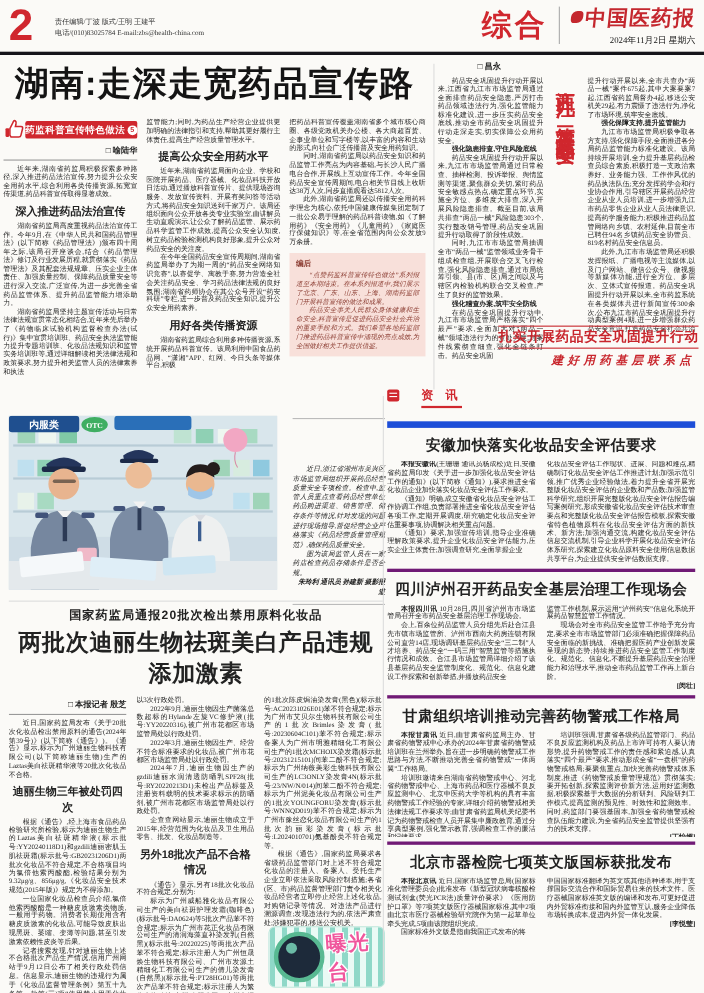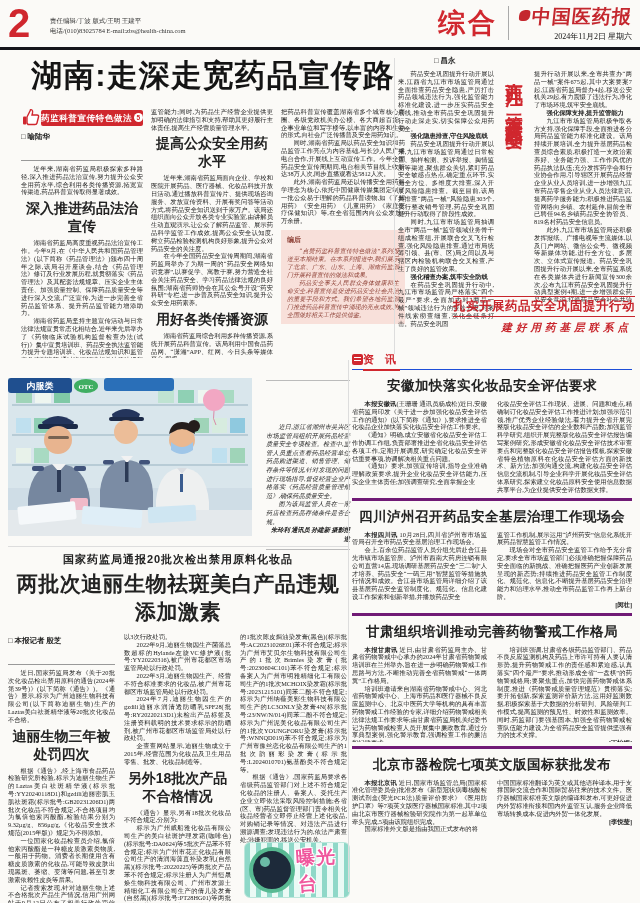--- a/index.html
+++ b/index.html
@@ -15,28 +15,28 @@
   .hdr-div{width:1px;height:34px;background:#aaa;}
   .masthead{font-size:19px;font-weight:900;color:#c4272e;transform:skewX(-6deg);
             font-family:"Liberation Serif","DejaVu Serif",serif;letter-spacing:1px;}
   .mast-logo{display:inline-block;width:11px;height:11px;background:#c4272e;border-radius:50% 30% 50% 30%;
              margin-right:2px;vertical-align:2px;}
   .hdr-date{font-size:8px;color:#111;margin-top:1px;text-align:right;}
   .black-rule{position:absolute;left:0;top:47px;width:640px;height:3px;background:#15151a;}
   
   .pp{font-size:6.3px;line-height:7.8px;margin:0;text-align:justify;}
   .ind{text-indent:2em;}
-  .sub-c{font-size:14px;font-weight:bold;text-align:center;margin:4px 0 3px;
+  .sub-c{font-size:10px;font-weight:bold;text-align:center;margin:4px 0 3px;
          font-family:"Liberation Sans","DejaVu Sans",sans-serif;}
   .sub-i{font-weight:bold;font-family:"Liberation Sans","DejaVu Sans",sans-serif;}
   .cred{text-align:right;font-weight:bold;}
   .byline{font-size:7.5px;font-weight:bold;margin:3px 0 4px;
-          border-bottom:1px solid #999;padding-bottom:18px;}
-  
-  #hunan{position:absolute;left:21px;top:54px;width:384px;}
+          border-bottom:1px solid #999;padding-bottom:3px;text-align:right;}
+  
+  #hunan{position:absolute;left:3px;top:54px;width:384px;}
   .hl-main{font-size:31px;font-weight:900;text-align:center;letter-spacing:1px;color:#141414;
            font-family:"Liberation Sans","DejaVu Sans",sans-serif;line-height:44px;}
   .hunan-cols{display:flex;gap:8px;margin-top:10px;}
   .hcol{width:122px;overflow:hidden;height:250px;}
   .hcol:last-child{width:124px;}
   .badge{display:flex;align-items:center;height:19px;margin-bottom:5px;}
   .badge-thumb{width:20px;height:19px;position:relative;}
   .badge-bar{flex:1;background:#d0272e;color:#fff;font-size:8.6px;font-weight:bold;
              line-height:16px;text-align:center;border-radius:2px;
              font-family:"Liberation Sans","DejaVu Sans",sans-serif;letter-spacing:.5px;}
@@ -84,21 +84,21 @@
   .lens{width:38px;height:38px;border-radius:50%;background:#1d2a3a;border:4px solid #58b992;
         margin-left:4px;position:relative;flex:none;}
   .lens::after{content:"";position:absolute;left:7px;top:6px;width:10px;height:10px;border-radius:50%;
         background:#7fe0c2;opacity:.8;}
   .expose-logo-text{font-size:19px;font-weight:900;color:#f0579d;transform:rotate(-4deg);margin-left:2px;
         font-family:"Liberation Sans","DejaVu Sans",sans-serif;letter-spacing:1px;
         text-shadow:1px 1px 0 #fff,-1px -1px 0 #fff,1px -1px 0 #fff,-1px 1px 0 #fff;}
   
   .v-div2{position:absolute;left:348px;top:360px;width:1px;height:532px;background:#ddd;}
   #zixun{position:absolute;left:352px;top:352px;width:280px;}
-  .zx-label-row{display:flex;align-items:center;gap:0;border-bottom:1px solid #1d4ed8;padding-bottom:3px;}
+  .zx-label-row{display:flex;align-items:center;gap:20px;border-bottom:6px solid #1d4ed8;padding-bottom:17px;}
   .zx-icon{width:11px;height:11px;background:#d0272e;border-radius:2px;position:relative;flex:none;}
   .zx-icon::after{content:"";position:absolute;left:2px;top:3px;width:7px;height:1.5px;background:#fff;
       box-shadow:0 3px 0 #fff;}
   .zx-label{font-size:11px;font-weight:900;color:#d0272e;letter-spacing:4px;
             font-family:"Liberation Sans","DejaVu Sans",sans-serif;
             border-bottom:2px solid #d0272e;padding-bottom:2px;margin-bottom:-5px;}
   .zx-article{padding:7px 0 4px;border-bottom:3px solid #701a75;}
   .zx-article:last-child{border-bottom:none;}
   .zx-head{font-size:13.5px;font-weight:900;text-align:center;letter-spacing:.5px;margin-bottom:5px;
            font-family:"Liberation Sans","DejaVu Sans",sans-serif;}

